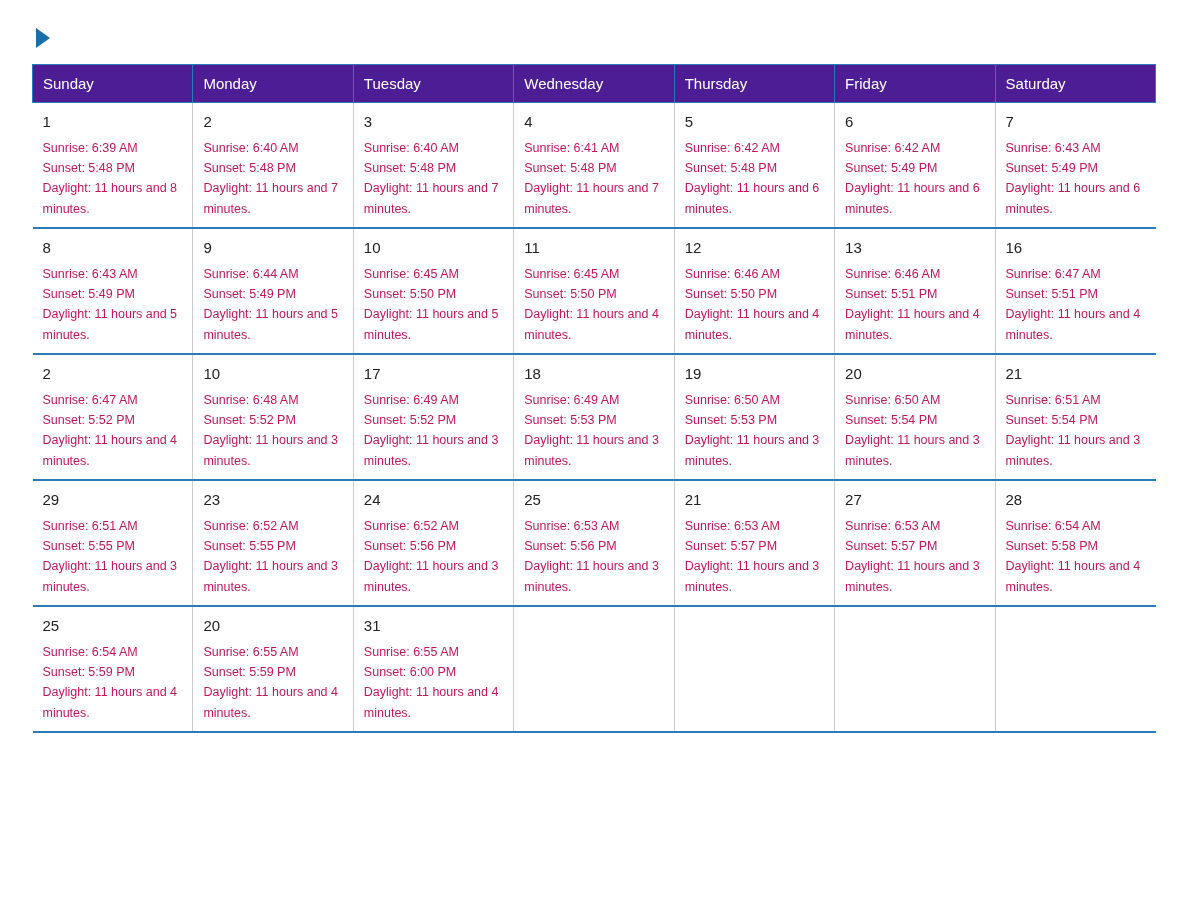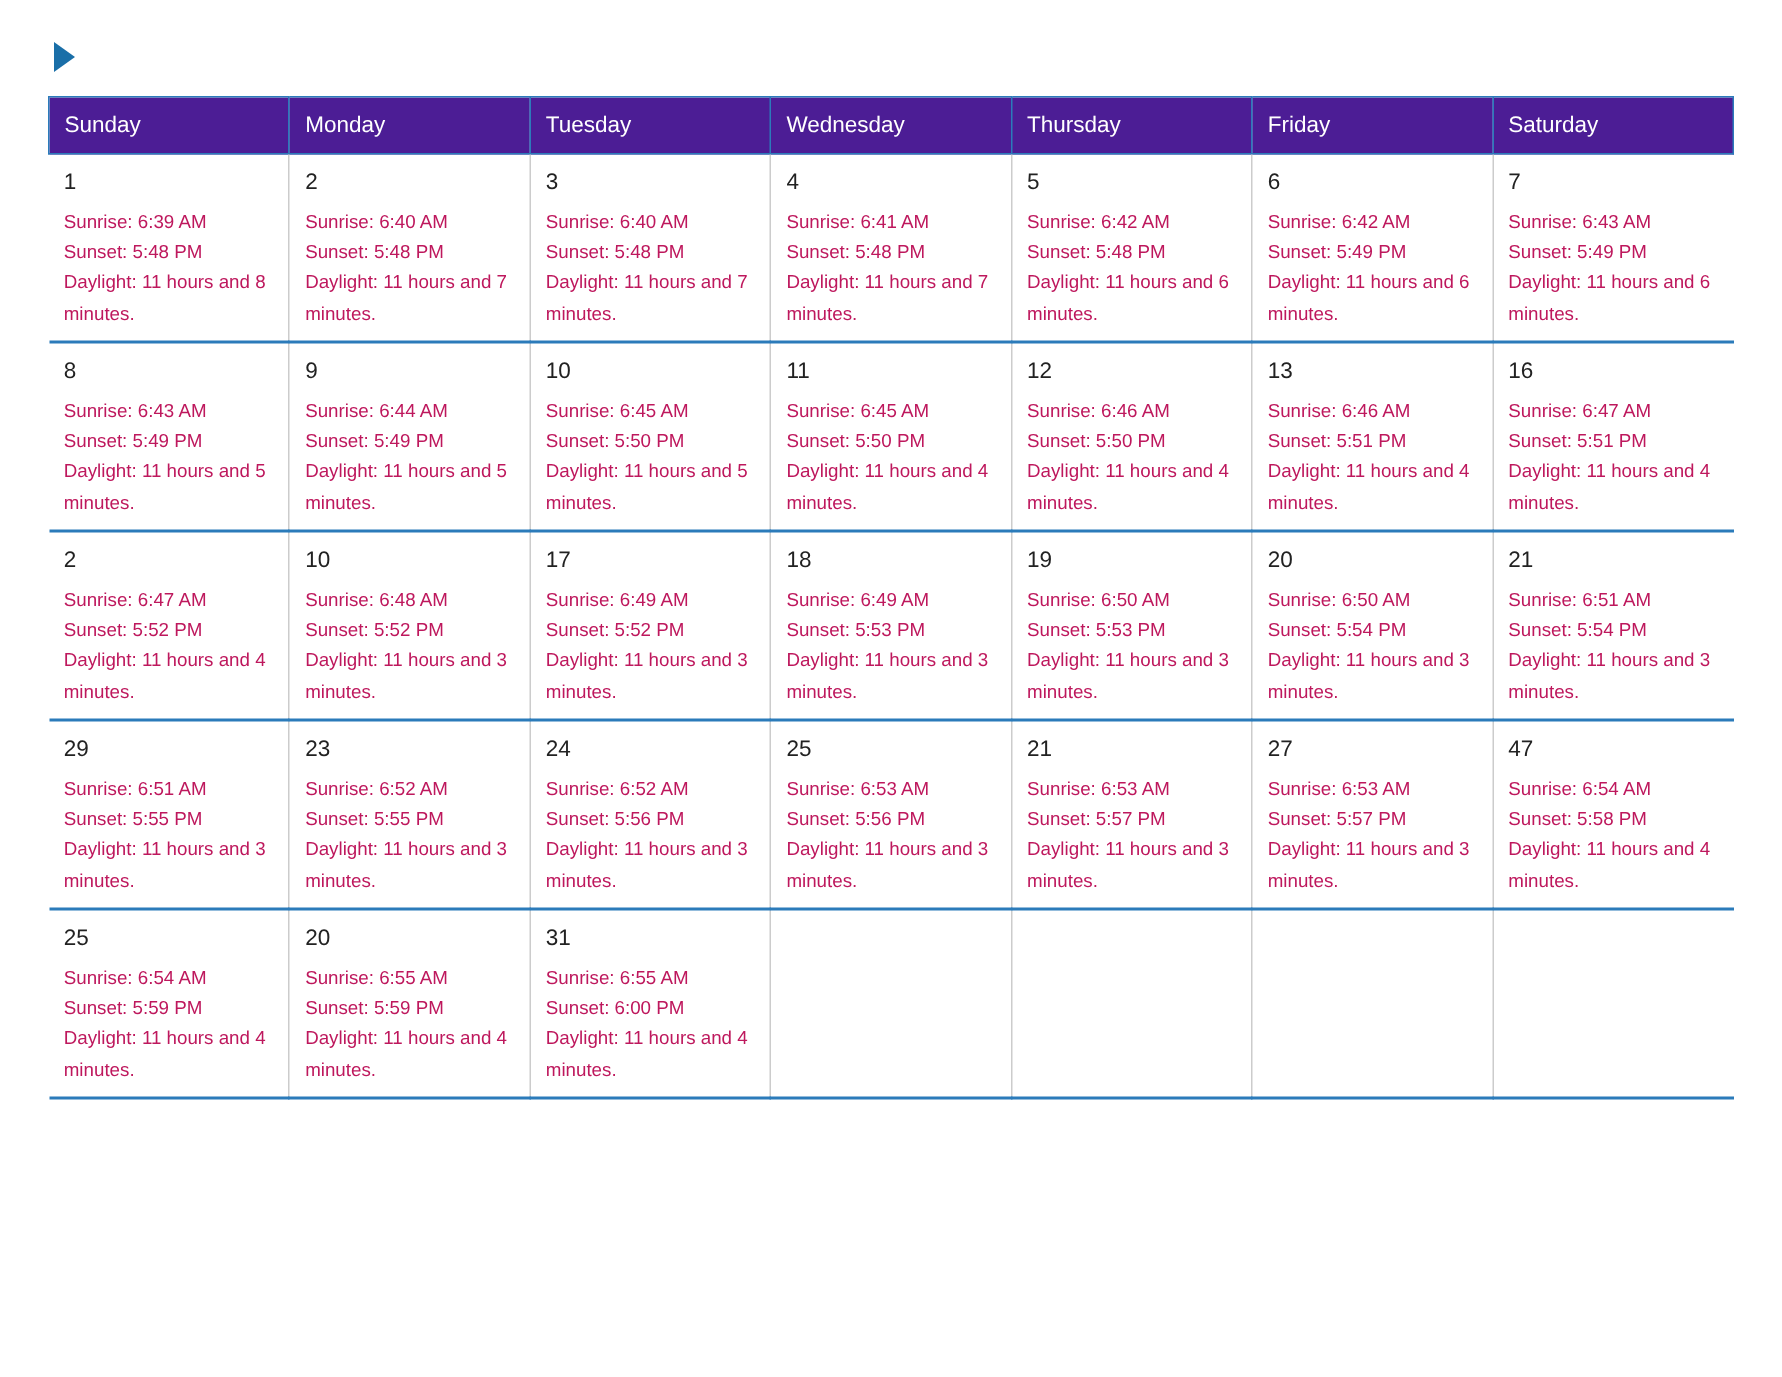--- a/index.html
+++ b/index.html
@@ -166,21 +166,21 @@
         <td><span class="day-number">20</span><span class="day-info">Sunrise: 6:50 AM<br>Sunset: 5:54 PM<br>Daylight: 11 hours and 3 minutes.</span></td>
         <td><span class="day-number">21</span><span class="day-info">Sunrise: 6:51 AM<br>Sunset: 5:54 PM<br>Daylight: 11 hours and 3 minutes.</span></td>
       </tr>
       <tr>
         <td><span class="day-number">29</span><span class="day-info">Sunrise: 6:51 AM<br>Sunset: 5:55 PM<br>Daylight: 11 hours and 3 minutes.</span></td>
         <td><span class="day-number">23</span><span class="day-info">Sunrise: 6:52 AM<br>Sunset: 5:55 PM<br>Daylight: 11 hours and 3 minutes.</span></td>
         <td><span class="day-number">24</span><span class="day-info">Sunrise: 6:52 AM<br>Sunset: 5:56 PM<br>Daylight: 11 hours and 3 minutes.</span></td>
         <td><span class="day-number">25</span><span class="day-info">Sunrise: 6:53 AM<br>Sunset: 5:56 PM<br>Daylight: 11 hours and 3 minutes.</span></td>
         <td><span class="day-number">21</span><span class="day-info">Sunrise: 6:53 AM<br>Sunset: 5:57 PM<br>Daylight: 11 hours and 3 minutes.</span></td>
         <td><span class="day-number">27</span><span class="day-info">Sunrise: 6:53 AM<br>Sunset: 5:57 PM<br>Daylight: 11 hours and 3 minutes.</span></td>
-        <td><span class="day-number">47</span><span class="day-info">Sunrise: 6:54 AM<br>Sunset: 5:58 PM<br>Daylight: 11 hours and 4 minutes.</span></td>
+        <td><span class="day-number">28</span><span class="day-info">Sunrise: 6:54 AM<br>Sunset: 5:58 PM<br>Daylight: 11 hours and 4 minutes.</span></td>
       </tr>
       <tr>
         <td><span class="day-number">25</span><span class="day-info">Sunrise: 6:54 AM<br>Sunset: 5:59 PM<br>Daylight: 11 hours and 4 minutes.</span></td>
         <td><span class="day-number">20</span><span class="day-info">Sunrise: 6:55 AM<br>Sunset: 5:59 PM<br>Daylight: 11 hours and 4 minutes.</span></td>
         <td><span class="day-number">31</span><span class="day-info">Sunrise: 6:55 AM<br>Sunset: 6:00 PM<br>Daylight: 11 hours and 4 minutes.</span></td>
         <td class="empty-cell"></td>
         <td class="empty-cell"></td>
         <td class="empty-cell"></td>
         <td class="empty-cell"></td>
       </tr>

